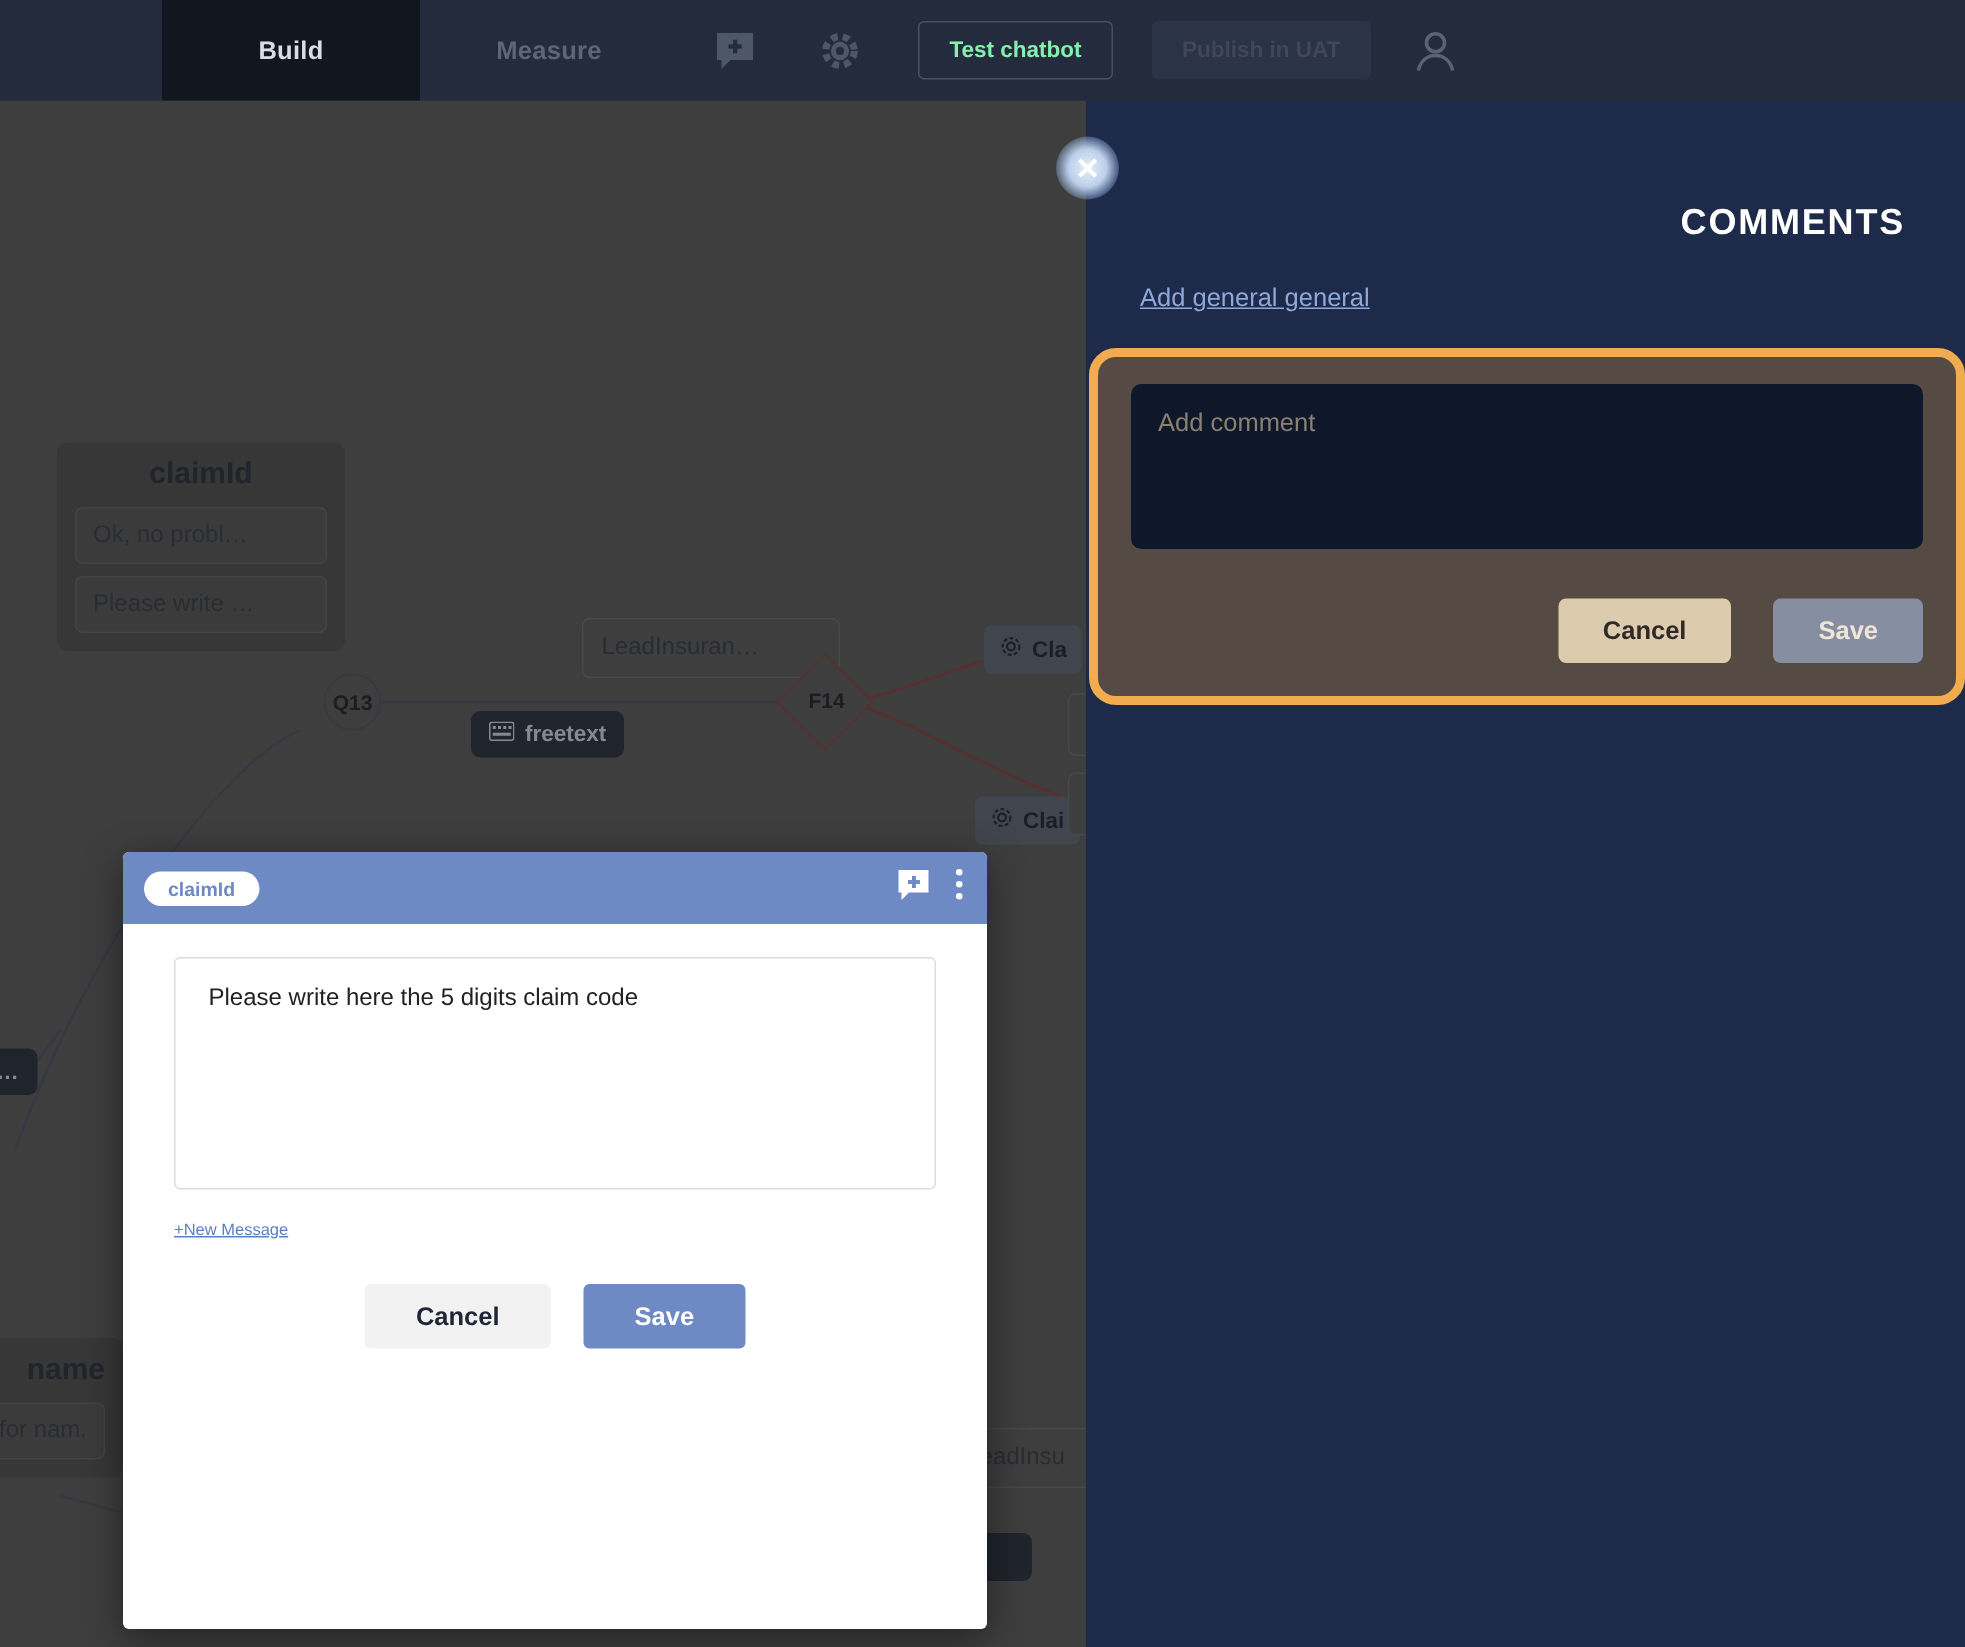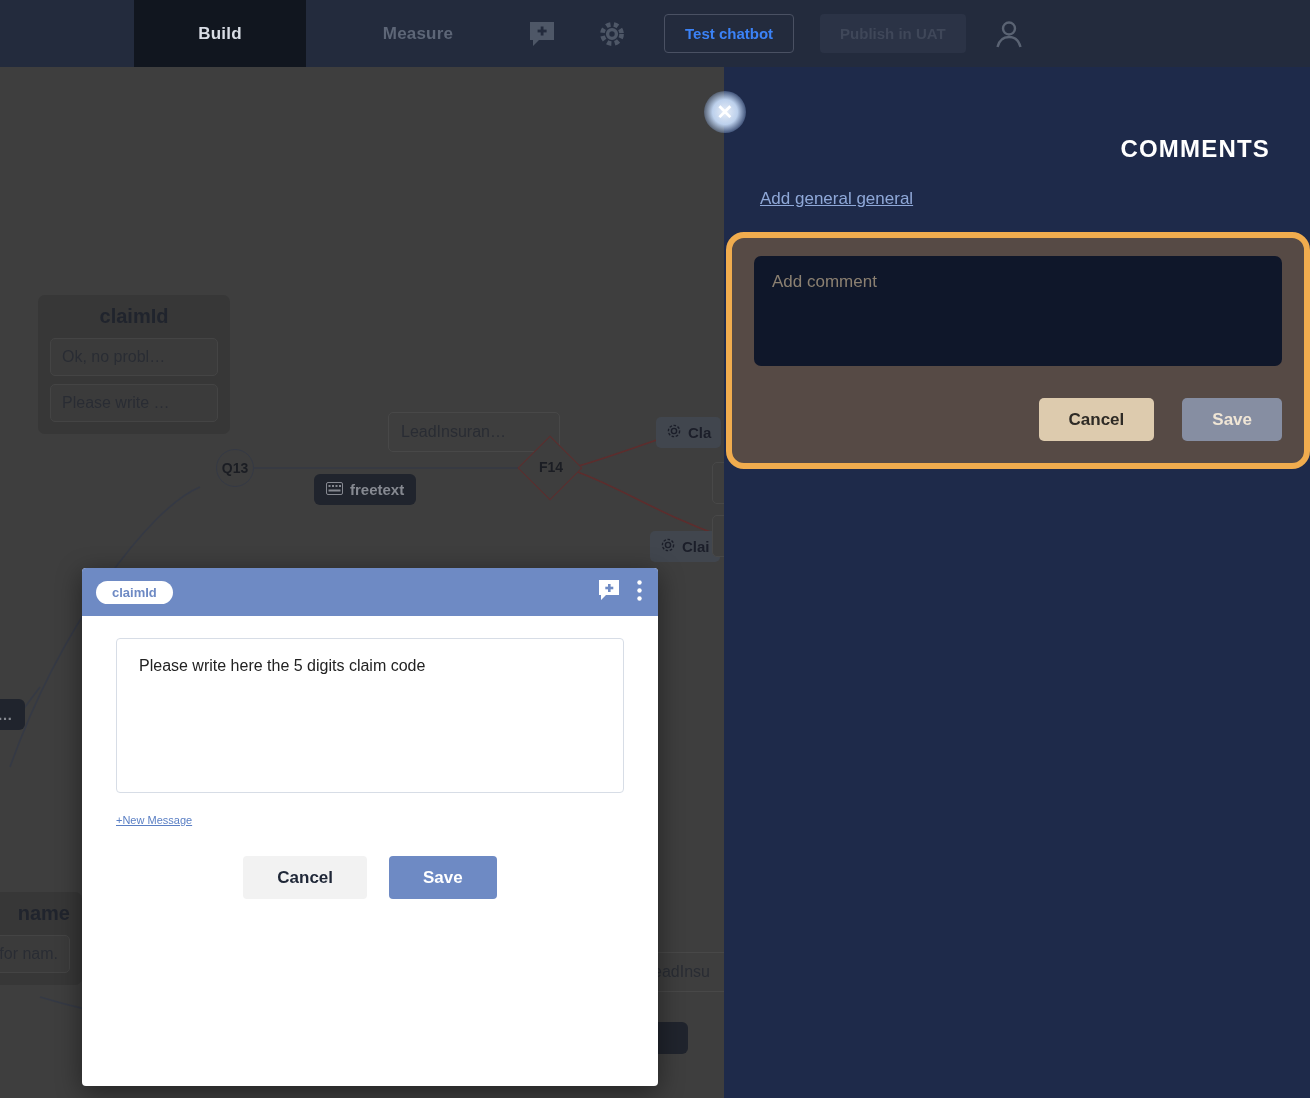--- a/index.html
+++ b/index.html
@@ -14,30 +14,30 @@
   
   .topbar {
     position: absolute; left: 0; top: 0; width: 1310px; height: 67px;
     background: #232b3d;
     display: flex; align-items: center;
     z-index: 60;
   }
   .nav-tab {
     height: 67px; display: flex; align-items: center; justify-content: center;
     font-size: 17px; font-weight: bold; letter-spacing: .2px;
-    color: #5d6677; padding: 0 18px; margin-left: 26px;
+    color: #5d6677; padding: 0 18px;
   }
   .nav-tab.active { background: #11161f; color: #d9dde5; }
   .icon-btn {
     display: flex; align-items: center; justify-content: center;
     color: #4e5767; padding: 0 10px; height: 67px;
   }
   .btn-outline {
     border: 1px solid #4a5163; border-radius: 4px;
-    color: #3b82f6; font-size: 15px; font-weight: bold;
+    color: #86efac; font-size: 15px; font-weight: bold;
     padding: 11px 20px; background: transparent;
     line-height: 1;
   }
   .btn-disabled {
     background: #2b3346; border: none; border-radius: 4px;
     color: #3f4759; font-size: 15px; font-weight: bold;
     padding: 12px 20px; line-height: 1;
   }
   .avatar-ico { color: #5a6373; padding: 0 14px; display:flex; align-items:center; }
 

